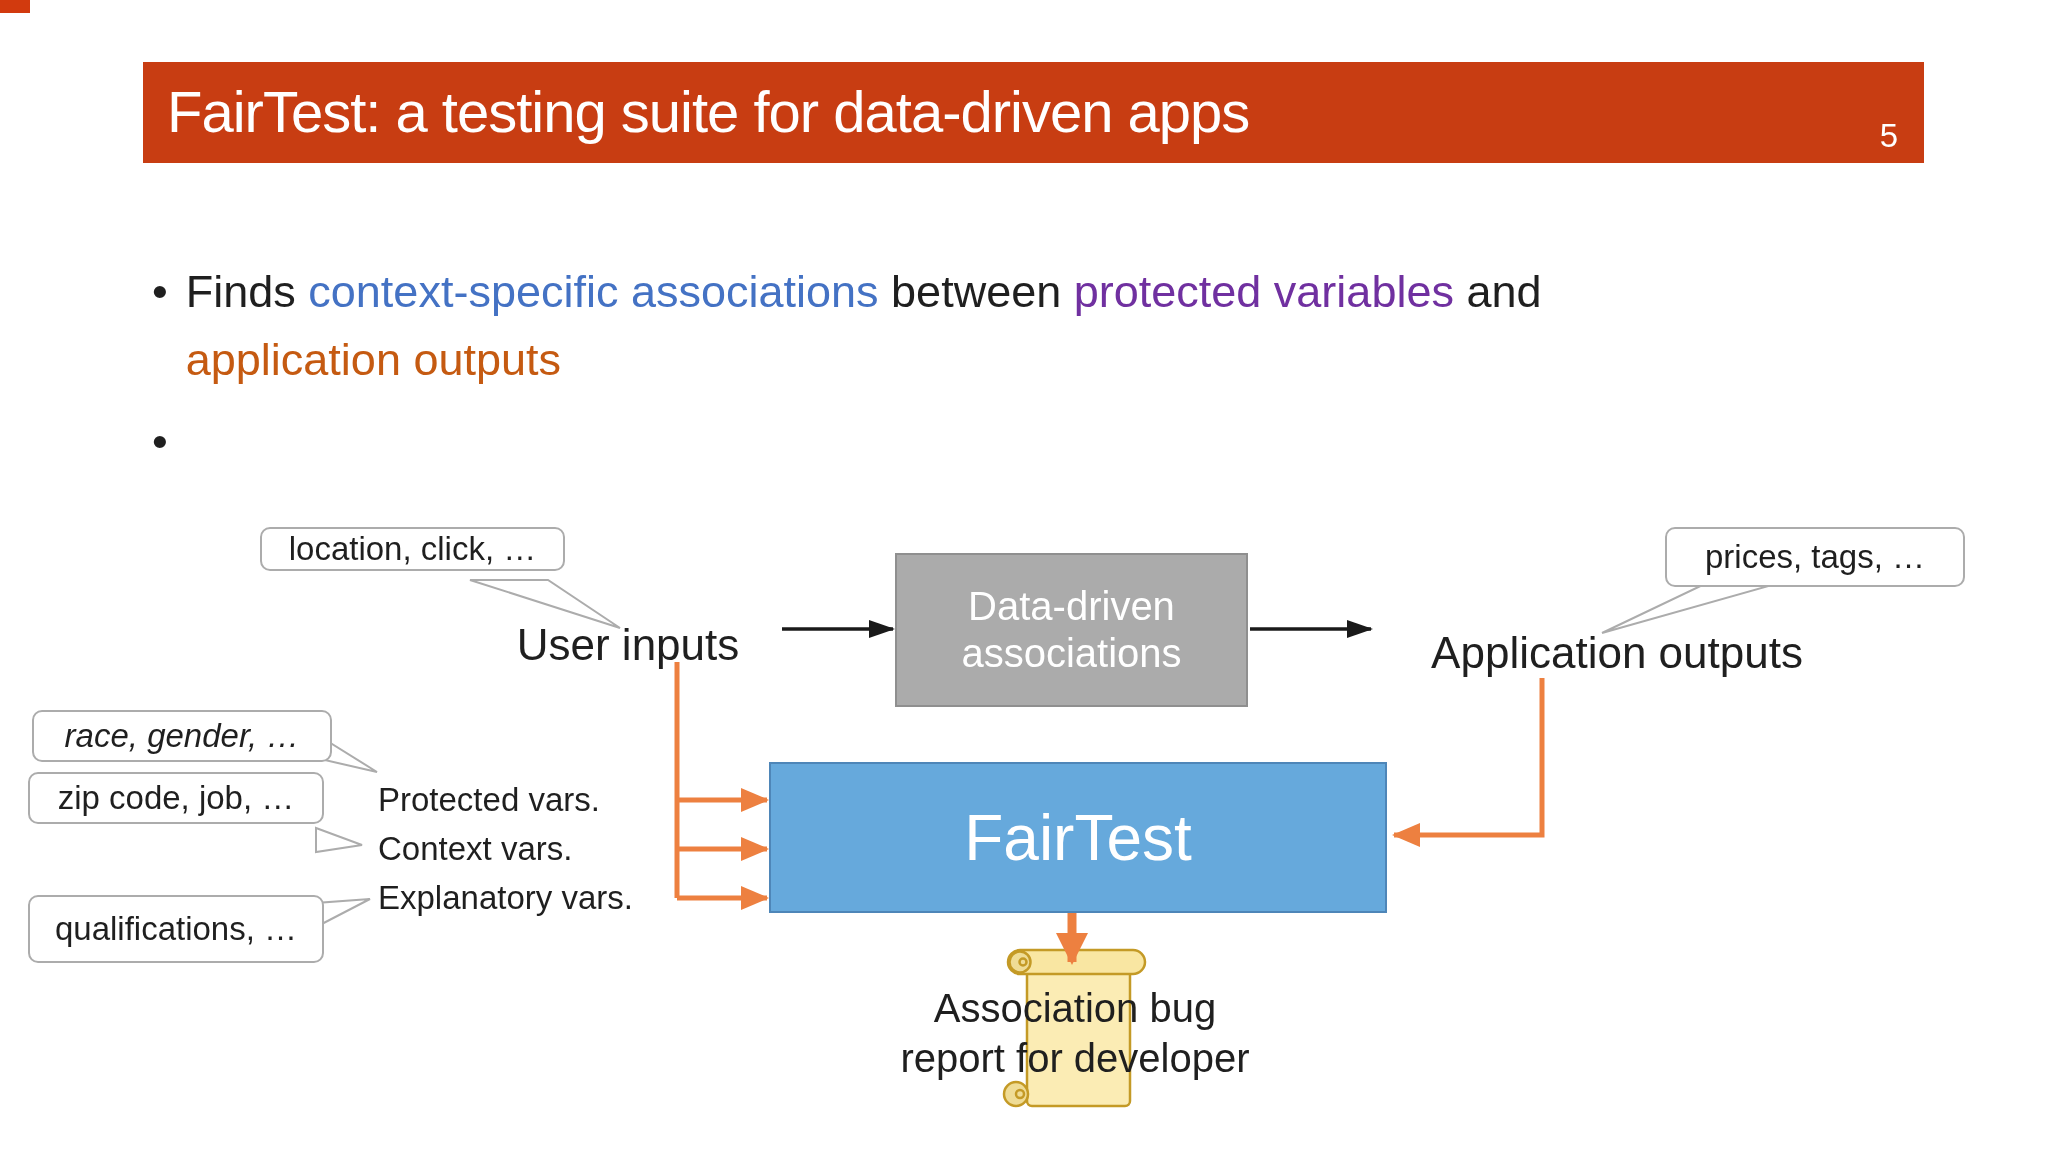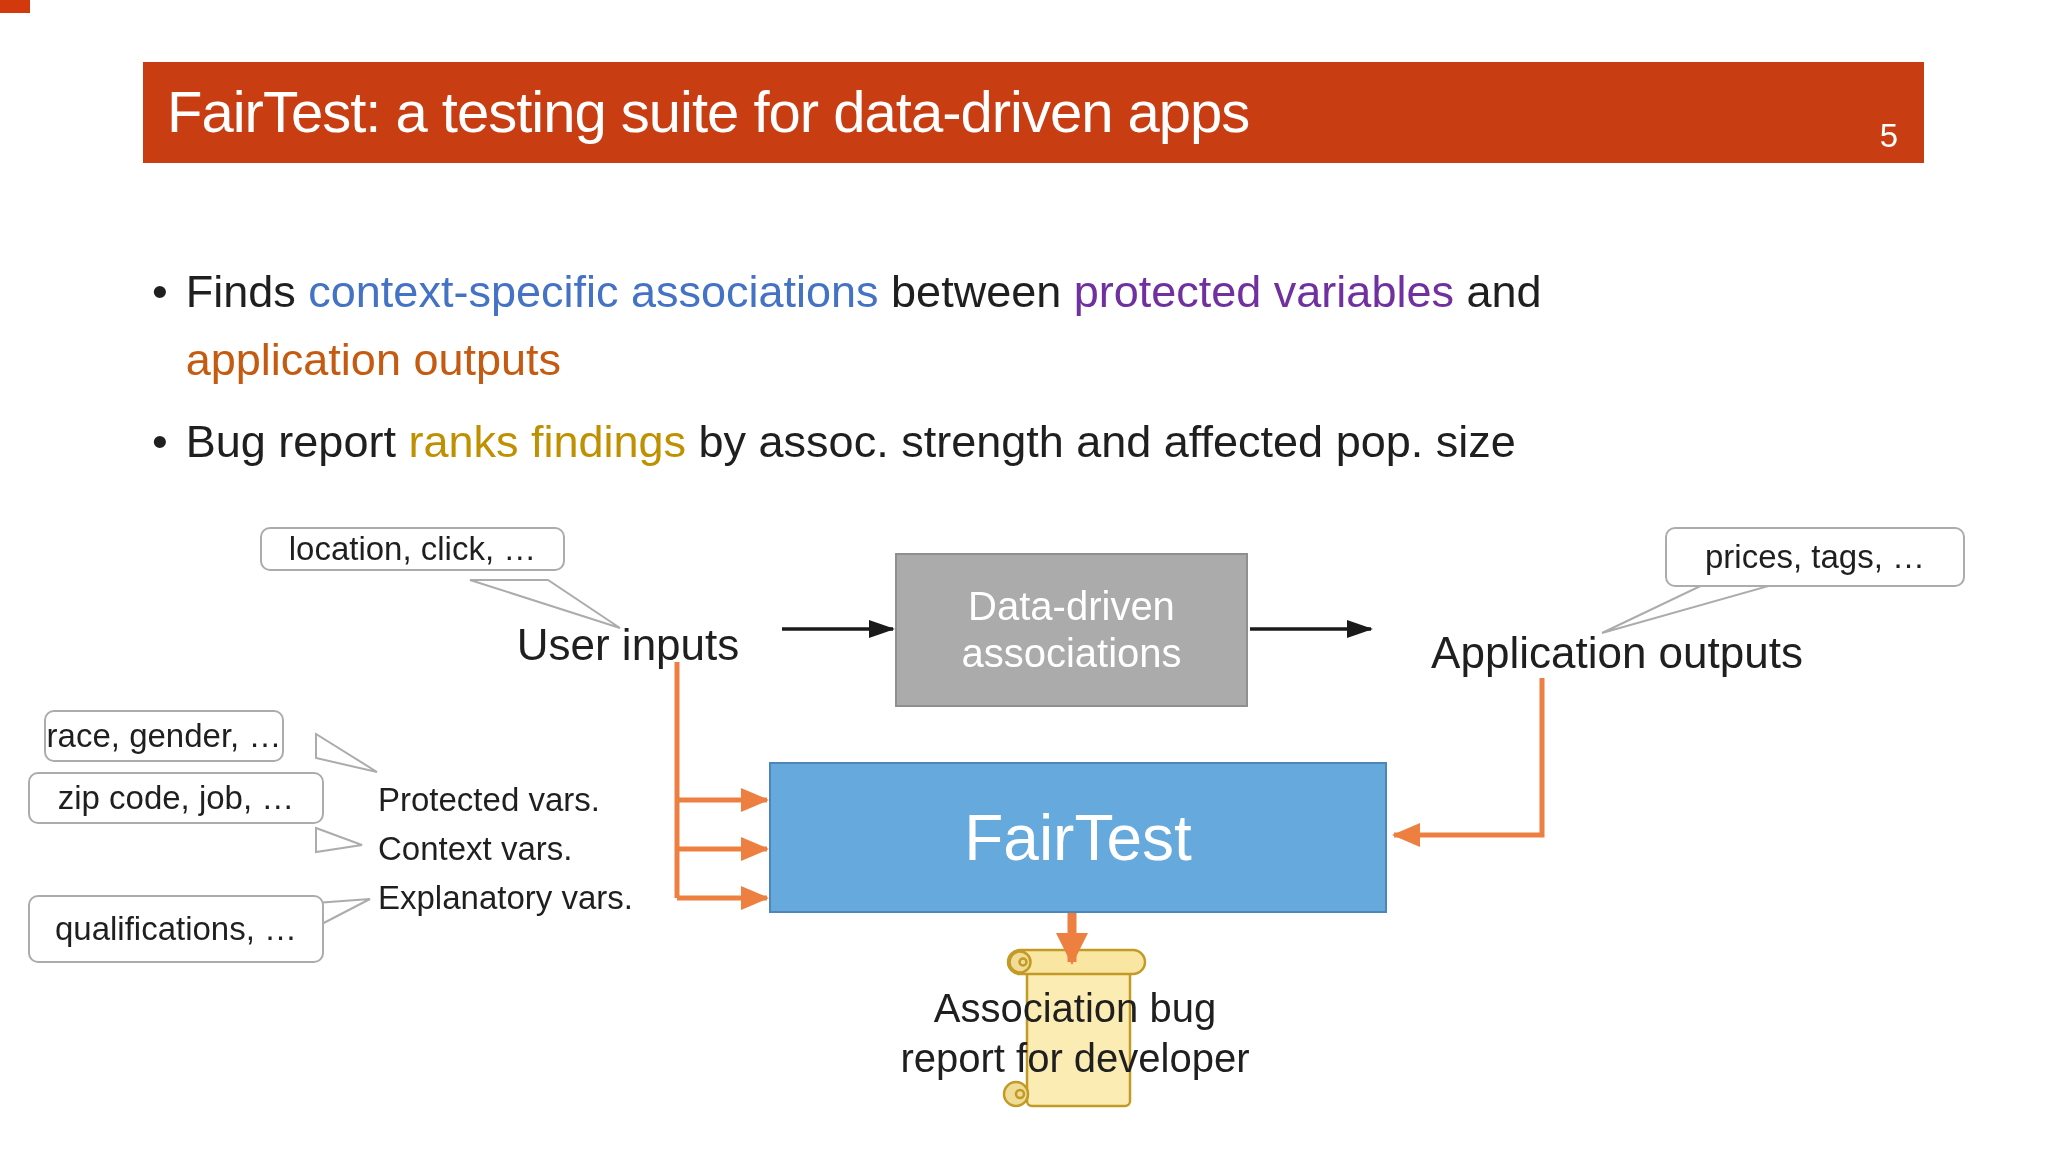--- a/index.html
+++ b/index.html
@@ -44,21 +44,21 @@
   #label-protected{top:800px;}
   #label-context{top:849px;}
   #label-explanatory{top:898px;}
   
   .bubble{
     background:#ffffff;border:2px solid #ACACAC;border-radius:10px;box-sizing:border-box;
     display:flex;align-items:center;justify-content:center;font-size:33px;white-space:nowrap;
   }
   #callout-location{left:260px;top:527px;width:305px;height:44px;}
   #callout-prices{left:1665px;top:527px;width:300px;height:60px;text-align:center;}
-  #callout-race{left:44px;top:710px;width:240px;height:52px;}
+  #callout-race{left:32px;top:710px;width:300px;height:52px;font-style:italic;}
   #callout-zip{left:28px;top:772px;width:296px;height:52px;}
   #callout-qualifications{left:28px;top:895px;width:296px;height:68px;}
   
   #report-caption{left:1075px;top:1033px;font-size:40px;line-height:50px;}
   
   #overlay{left:0;top:0;width:2048px;height:1152px;pointer-events:none;}
 </style>
 </head>
 <body>
 
@@ -71,21 +71,20 @@
     <div id="slide-number" class="abs">5</div>
   </div>
 
   <div id="bullet-1" class="abs bullet-row">
     <span class="bullet-dot">•</span>
     <span><span>Finds </span><span class="hl-blue">context-specific associations</span><span> between </span><span class="hl-purple">protected variables</span><span> and</span><br><span class="hl-orange">application outputs</span></span>
   </div>
 
   <div id="bullet-2" class="abs bullet-row">
     <span class="bullet-dot">•</span>
-    <span><span>Bug report </span><span class="hl-gold">ranks findings</span><span> by assoc. strength and affected pop. size</span></span>
   </div>
 
   <svg id="overlay" class="abs" viewBox="0 0 2048 1152">
     <defs>
       <marker id="mB" markerUnits="userSpaceOnUse" markerWidth="26" markerHeight="18" refX="24" refY="9" orient="auto">
         <path d="M0,0 L26,9 L0,18 Z" fill="#1a1a1a"></path>
       </marker>
       <marker id="mO" markerUnits="userSpaceOnUse" markerWidth="28" markerHeight="24" refX="26" refY="12" orient="auto">
         <path d="M0,0 L28,12 L0,24 Z" fill="#ED8040"></path>
       </marker>

